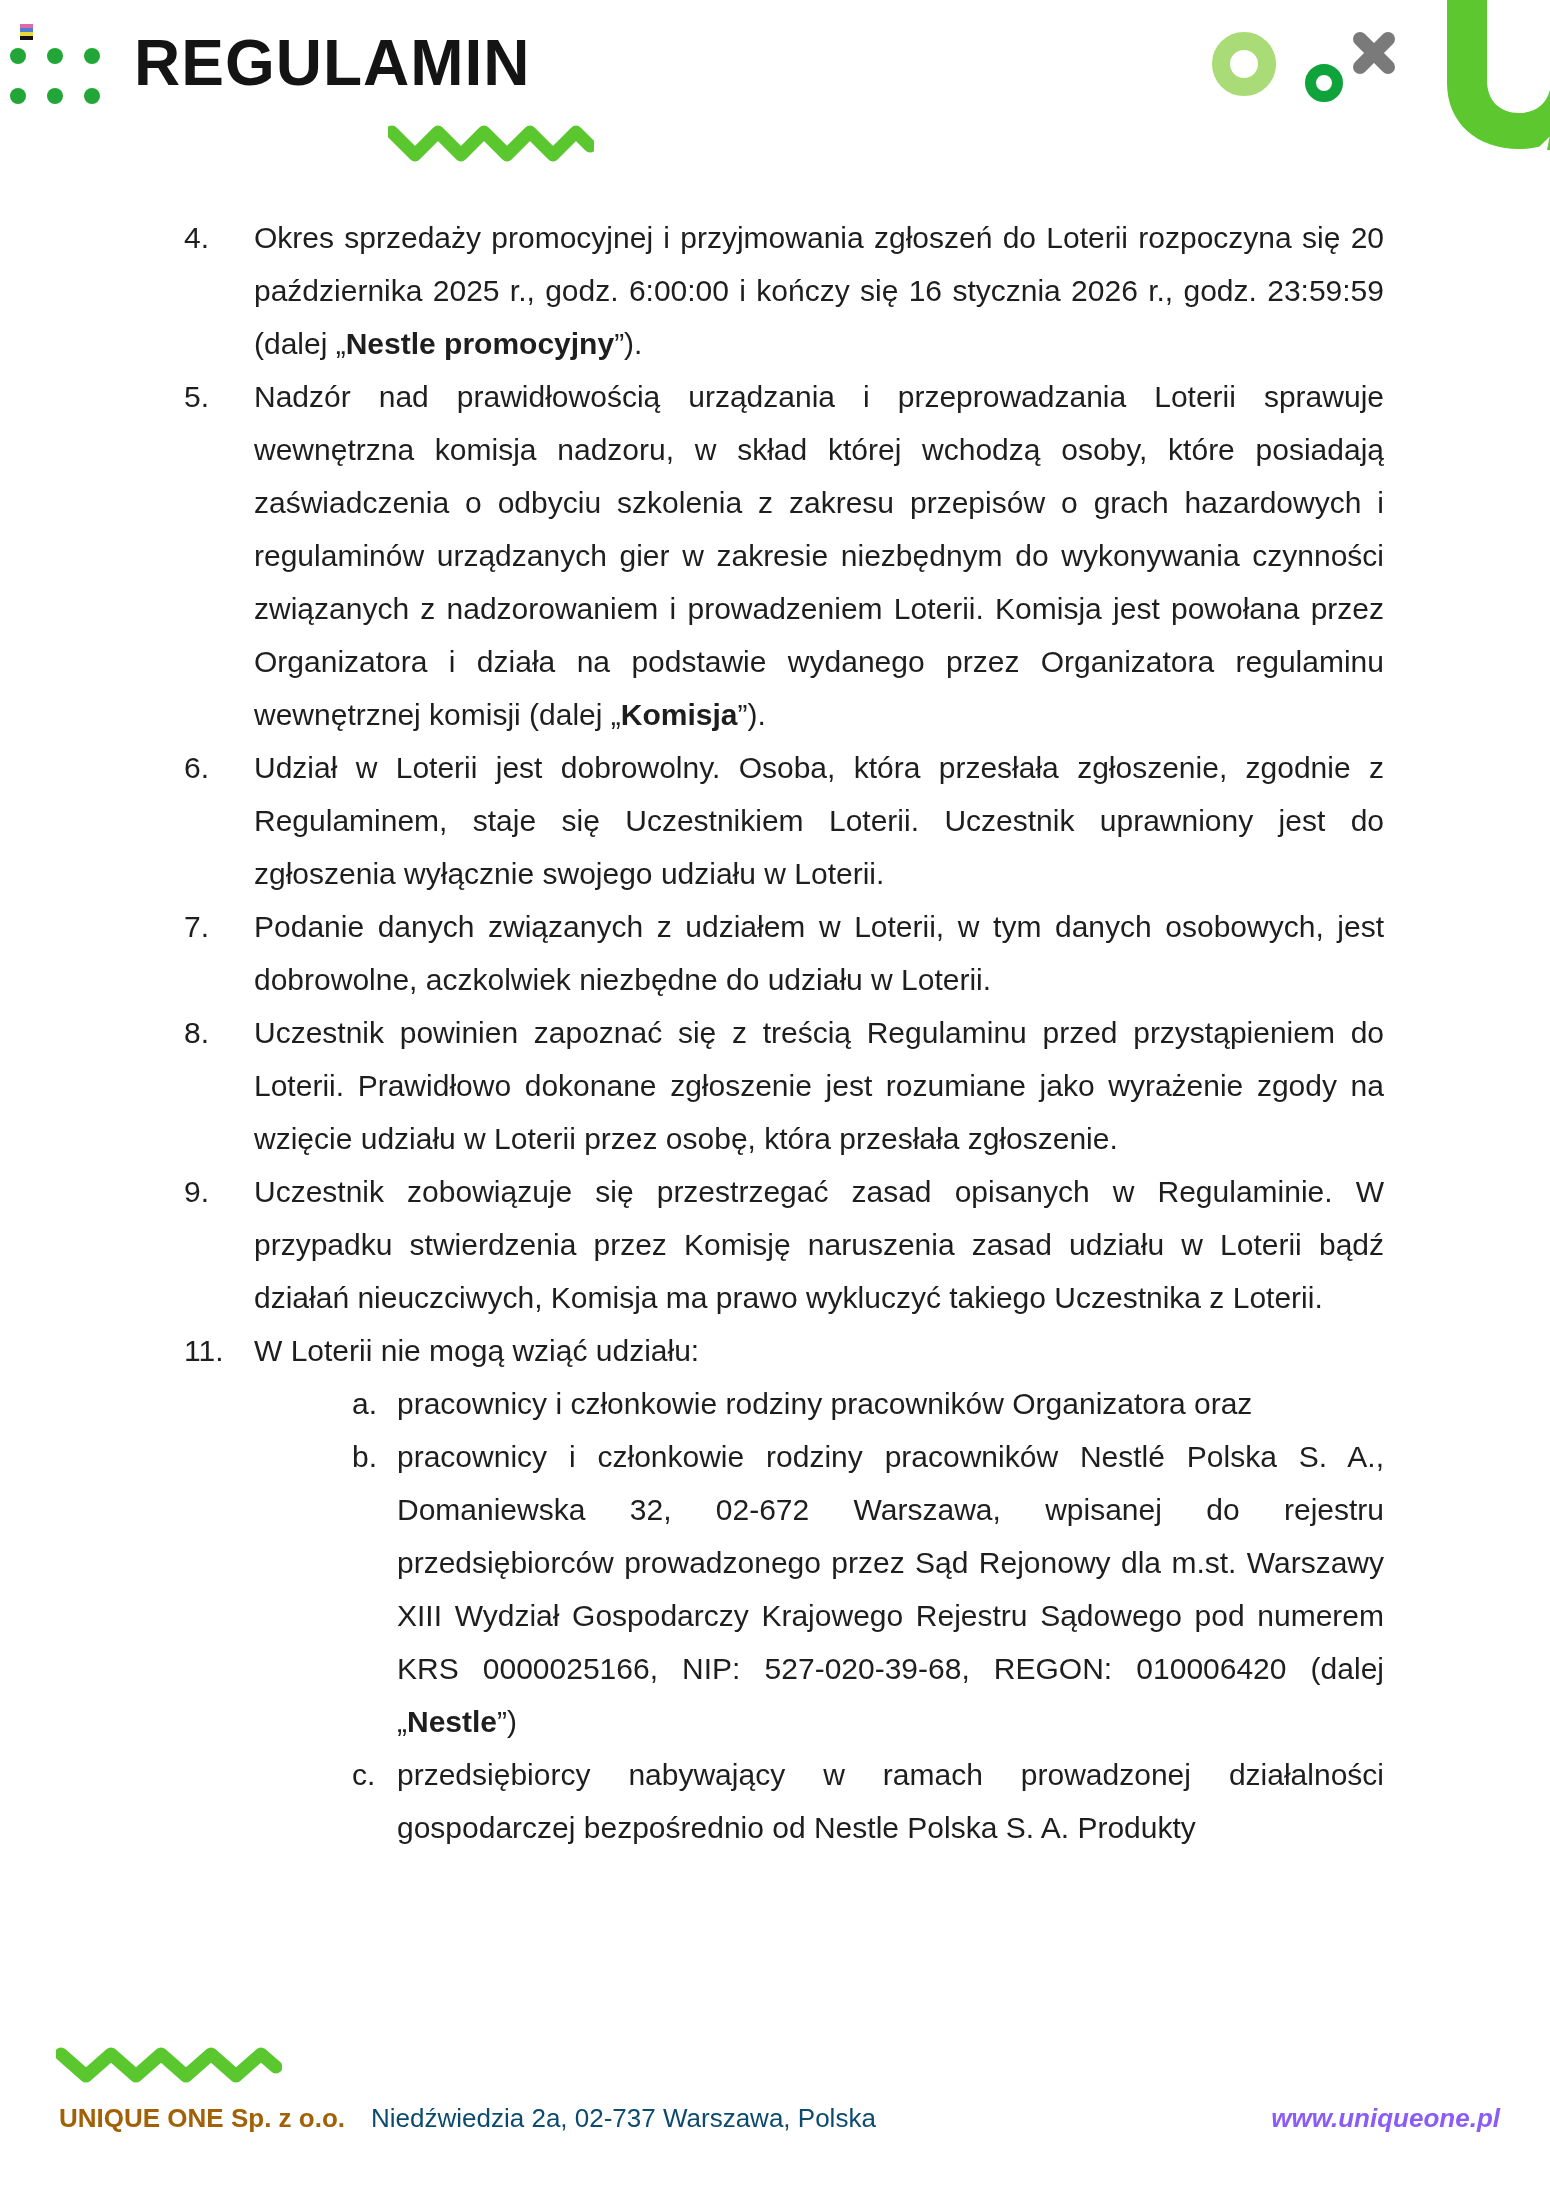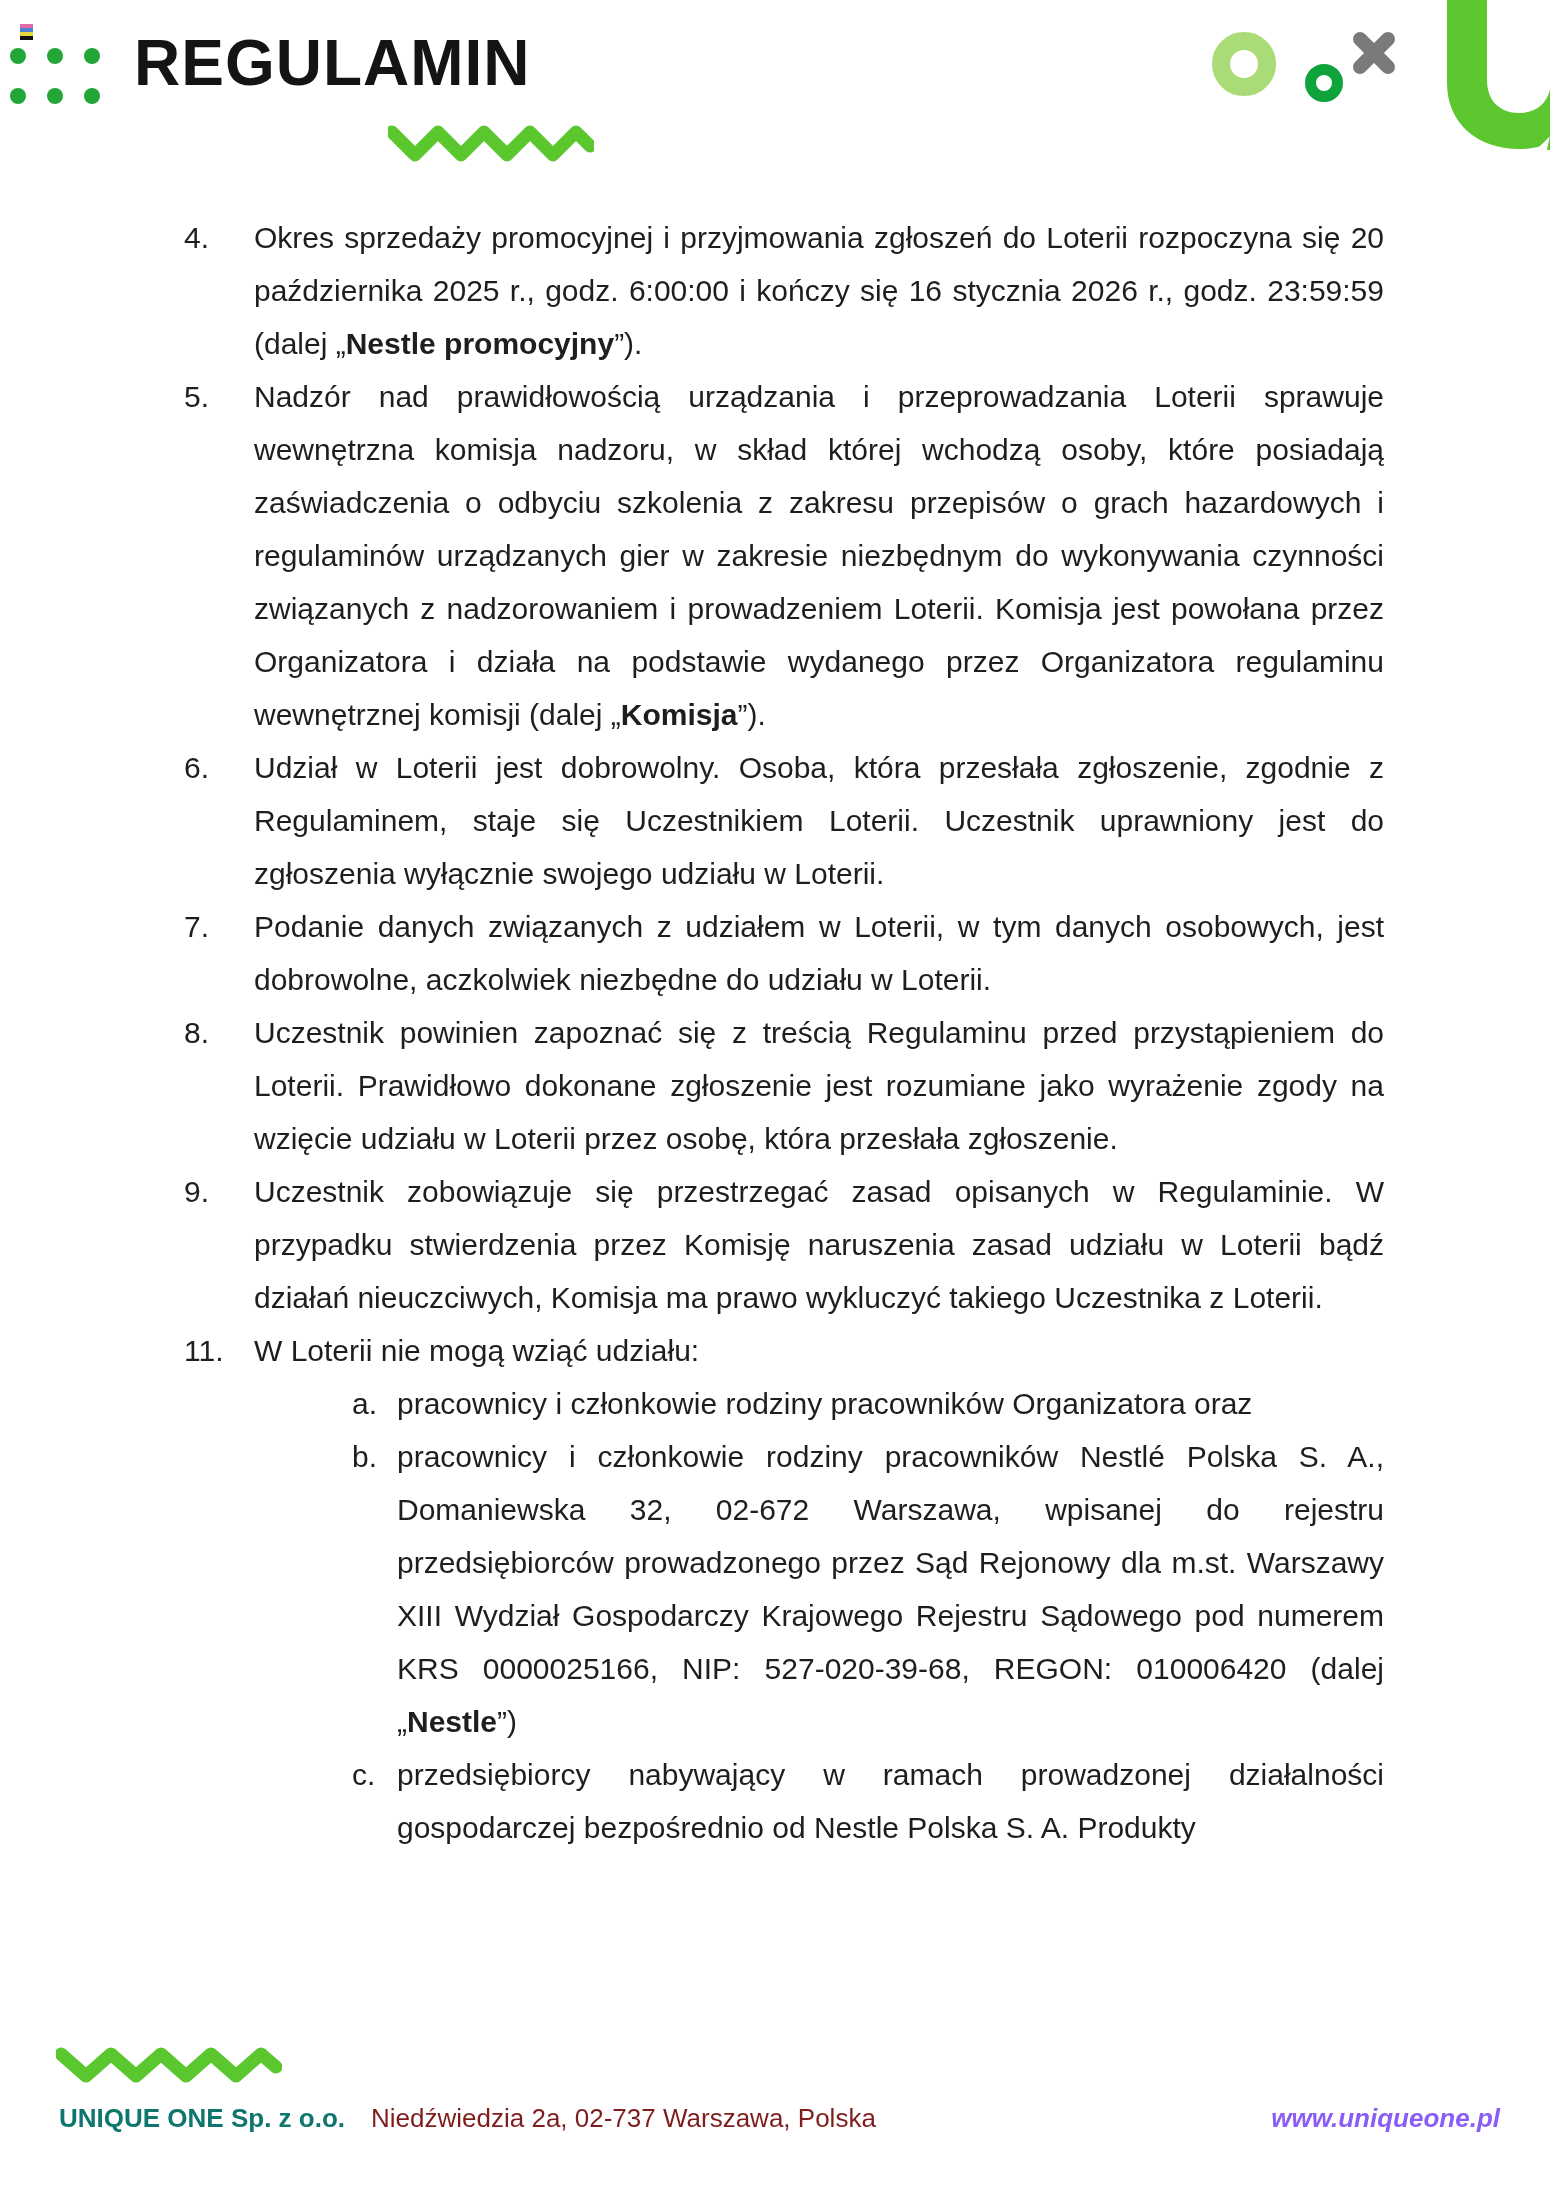--- a/index.html
+++ b/index.html
@@ -36,22 +36,22 @@
   .item .num{width:70px;flex:none;}
   .item .txt{flex:1;text-align:justify;}
   .sub{display:flex;margin-left:168px;}
   .sub .letter{width:45px;flex:none;}
   .sub .txt{flex:1;text-align:justify;}
   .b{font-weight:700;}
 
   
   .footer-row{position:absolute;left:59px;top:2102px;width:1441px;display:flex;
               align-items:baseline;font-size:26px;line-height:32px;}
-  .footer-company{font-weight:700;color:#0f766e;}
-  .footer-address{margin-left:26px;color:#7f1d1d;}
+  .footer-company{font-weight:700;color:#a16207;}
+  .footer-address{margin-left:26px;color:#0c4a6e;}
   .footer-site{margin-left:auto;font-weight:700;color:#8b5cf6;text-decoration:none;font-style:italic;}
 </style>
 </head>
 <body>
 
 <div class="page">
 
   <div class="reg-mark">
     <div class="rm1"></div>
       <div class="rm2"></div>

